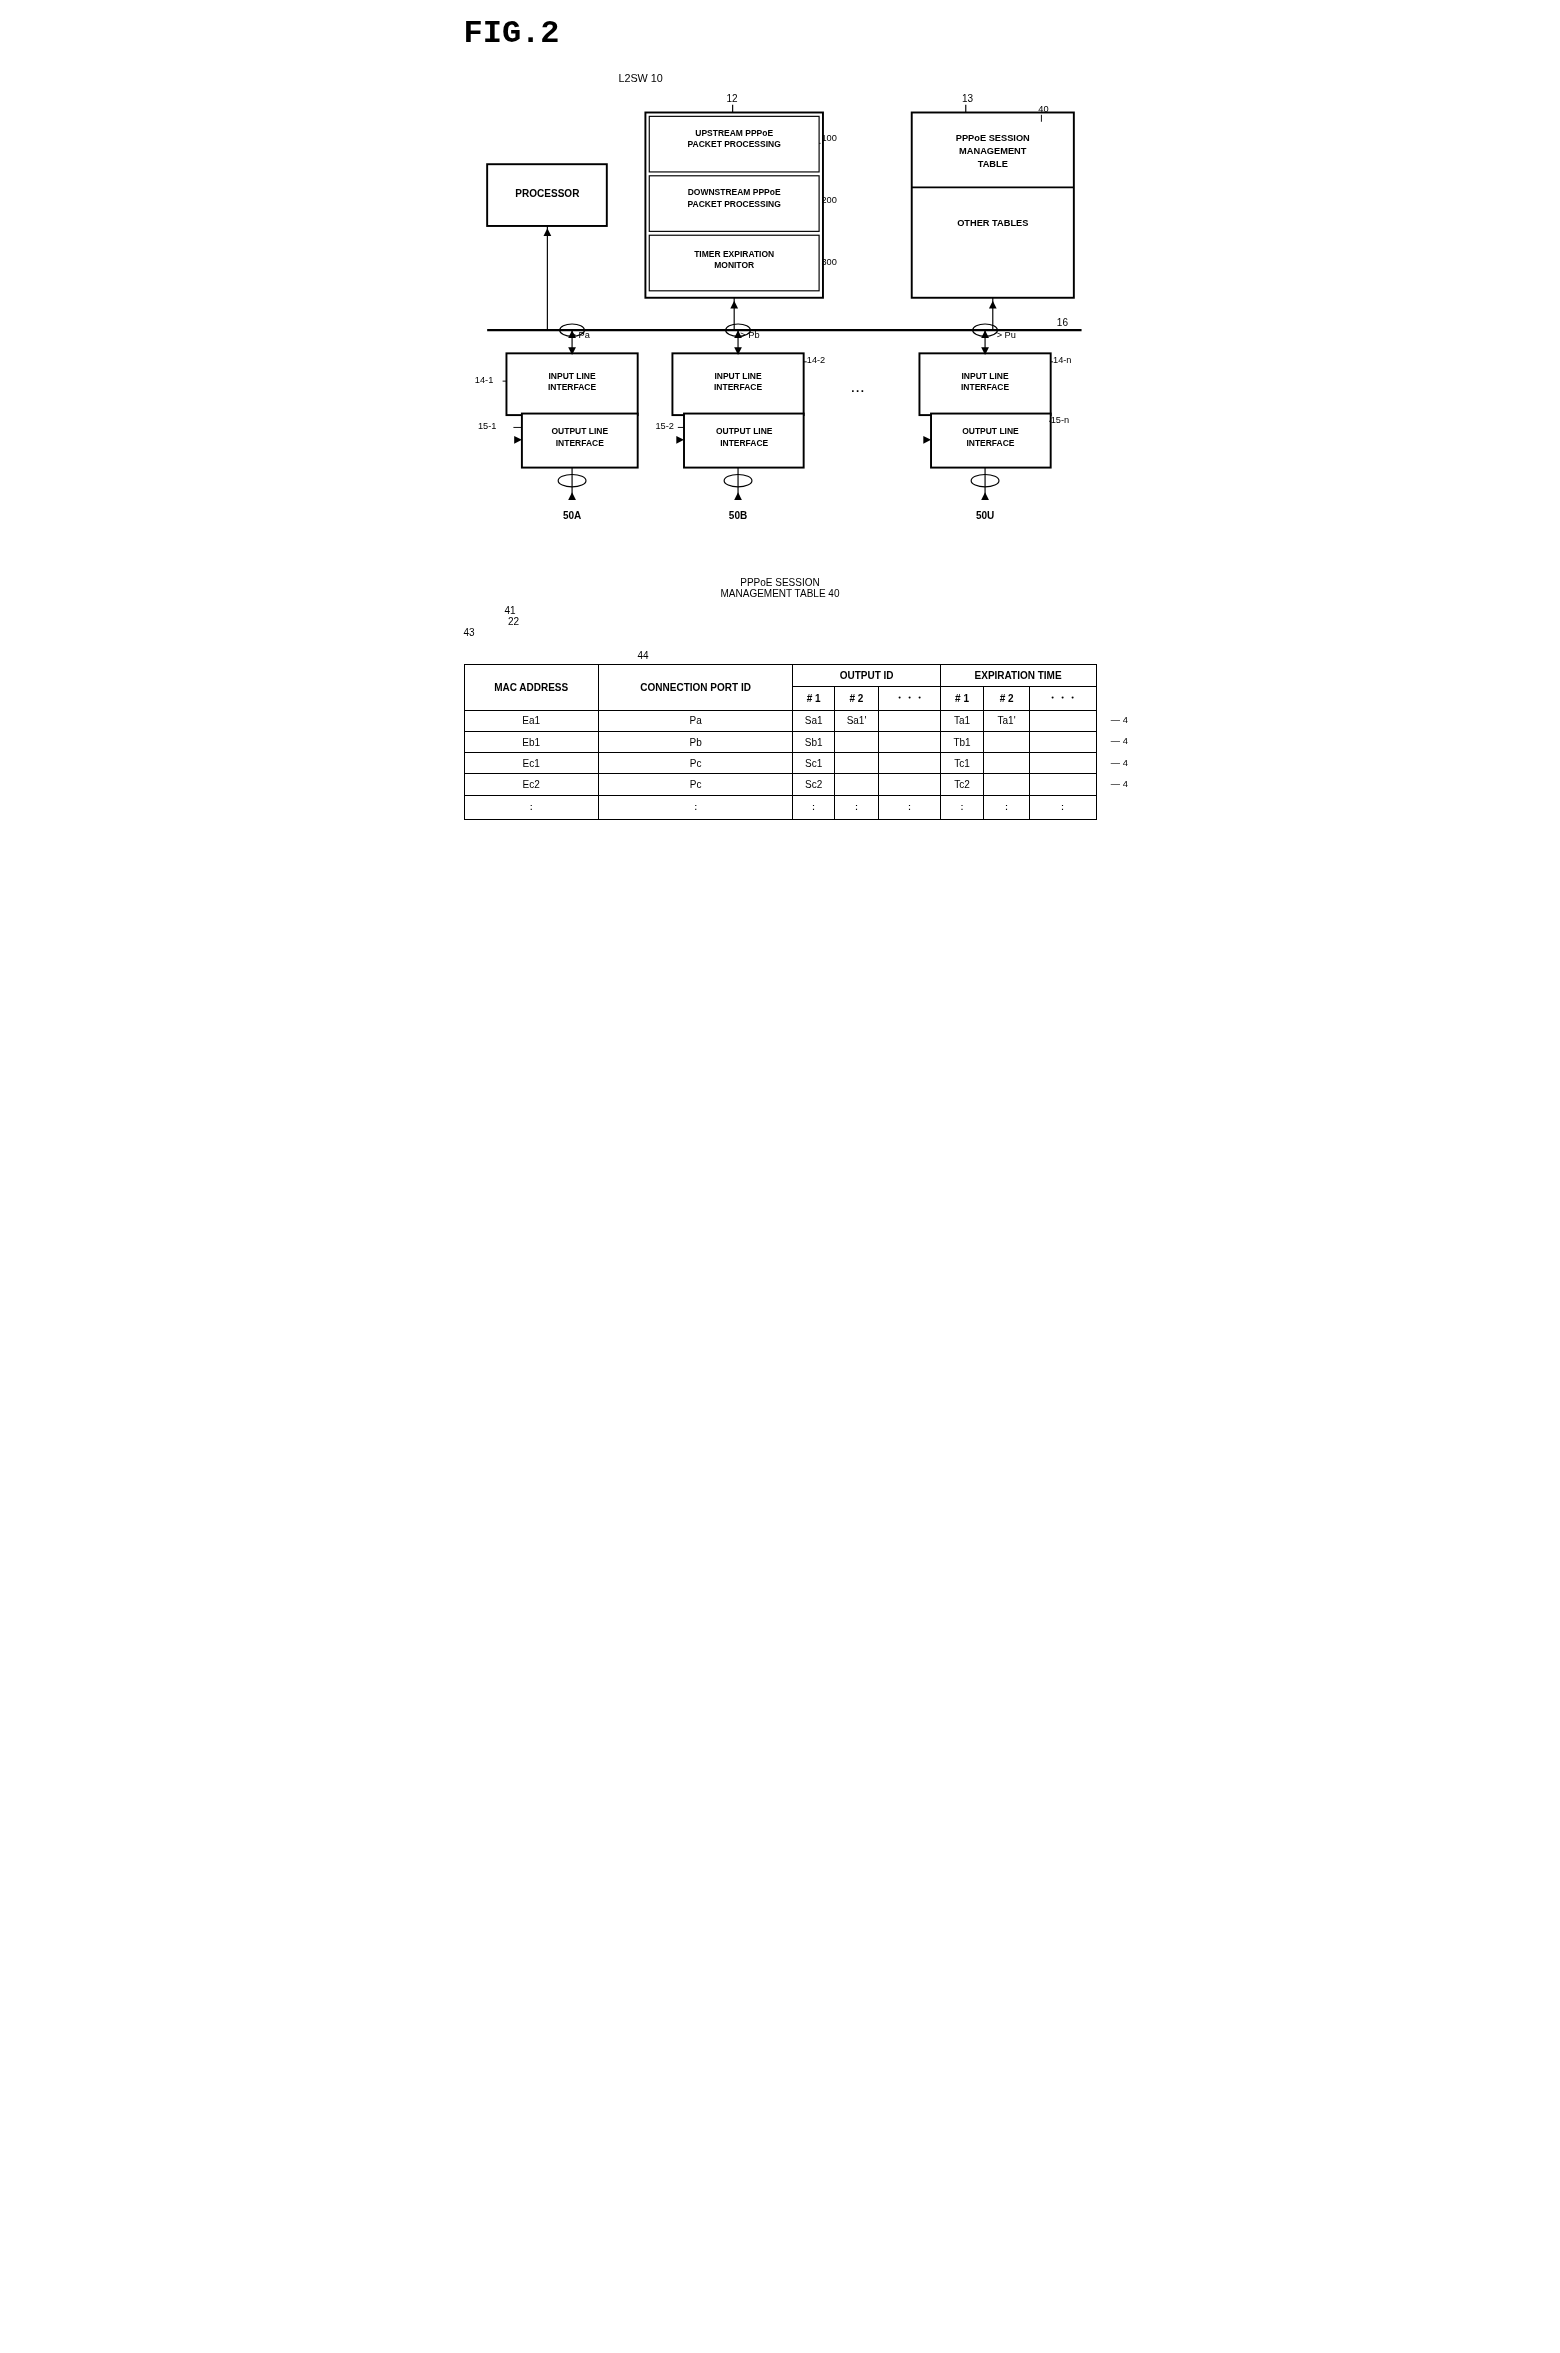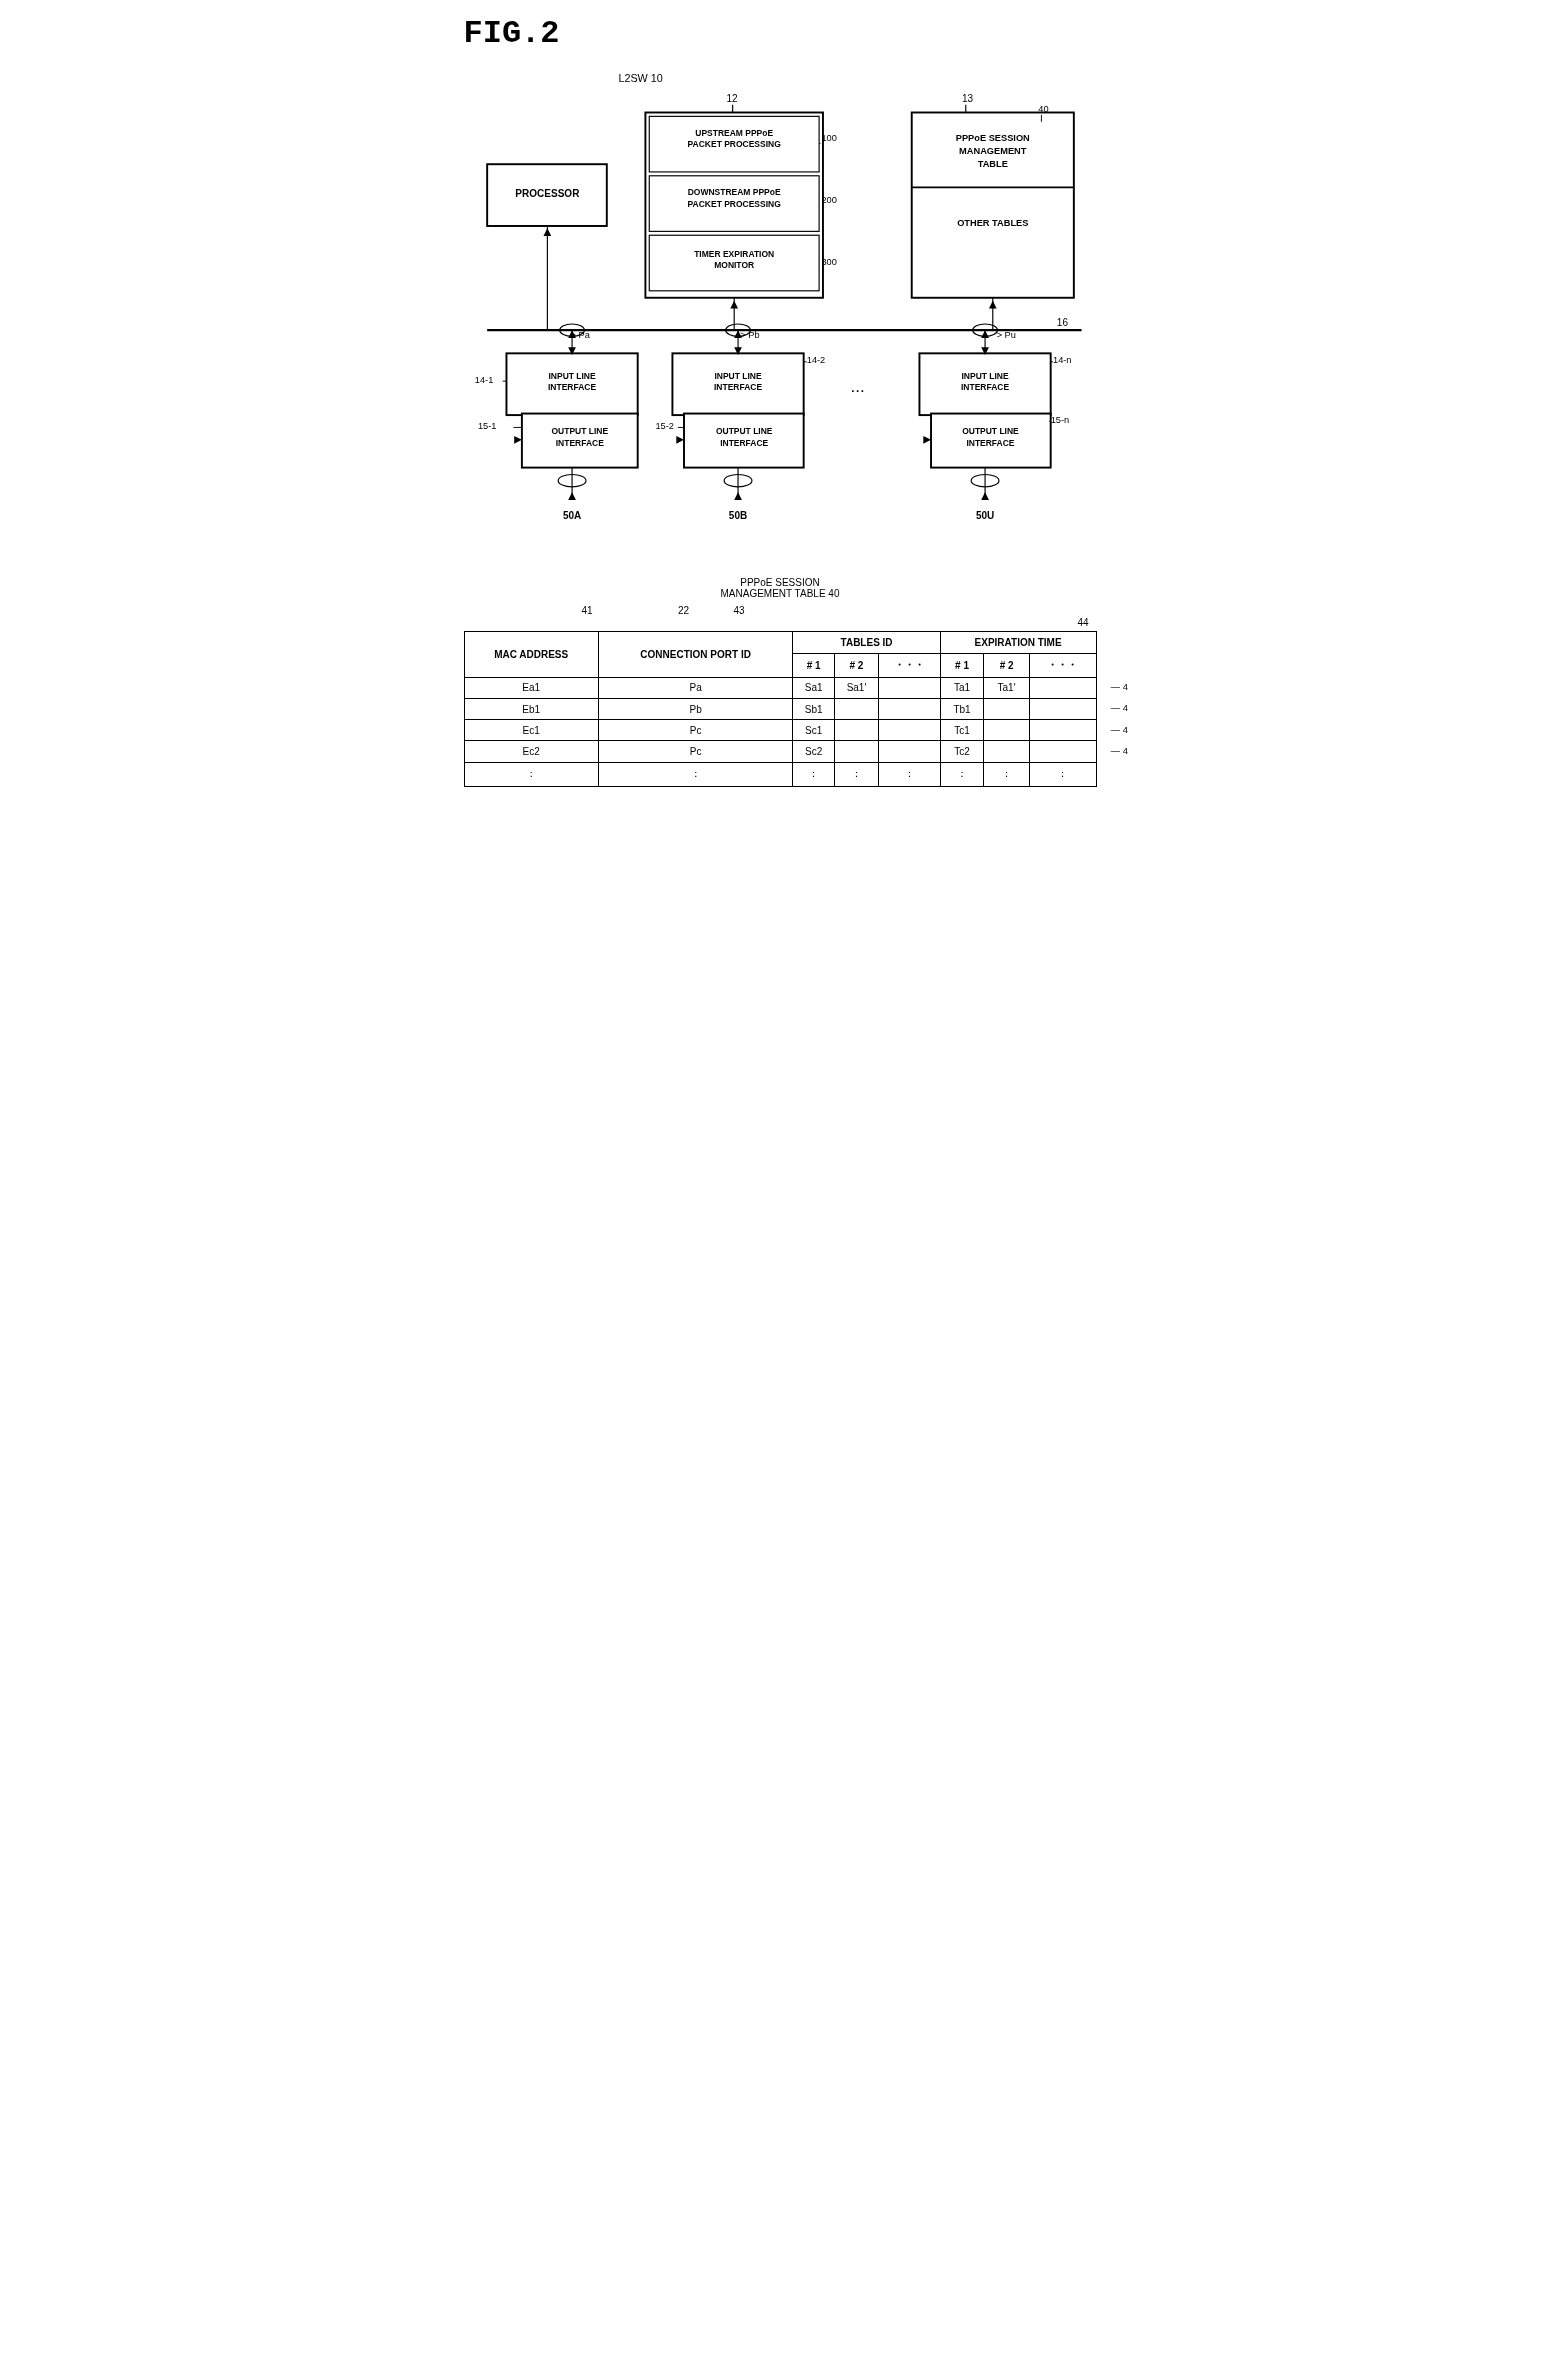--- a/index.html
+++ b/index.html
@@ -213,21 +213,21 @@
 </div>
 
 <div style="margin-top:23px;">
 
   <div class="table-caption">
     <span>PPPoE SESSION</span><br>
     <span>MANAGEMENT TABLE 40</span>
   </div>
 
   
-  <div style="display:flex; font-family:Arial; font-size:10px; margin-bottom:3.1px; padding-left:0; position:relative;">
+  <div style="display:flex; font-family:Arial; font-size:10px; margin-bottom:3.1px; padding-left:0; position:relative;flex-direction:column;">
     <div style="width:77px;"></div>
     <div style="width:93px; text-align:center;">
       <span>41</span>
     </div>
     <div style="width:100px; text-align:center;">
       <span>22</span>
     </div>
     <div style="width:170px; text-align:left;">
       <span>43</span>
     </div>
@@ -235,21 +235,21 @@
       <span>44</span>
     </div>
   </div>
 
   <div class="table-wrapper" style="position:relative; display:inline-block; width:100%;">
     <table class="pppoe-table">
       <thead>
         <tr>
           <th rowspan="2">MAC ADDRESS</th>
           <th rowspan="2">CONNECTION PORT ID</th>
-          <th colspan="3">TABLES ID</th>
+          <th colspan="3">OUTPUT ID</th>
           <th colspan="3">EXPIRATION TIME</th>
         </tr>
         <tr>
           <th># 1</th>
           <th># 2</th>
           <th>・・・</th>
           <th># 1</th>
           <th># 2</th>
           <th>・・・</th>
         </tr>

